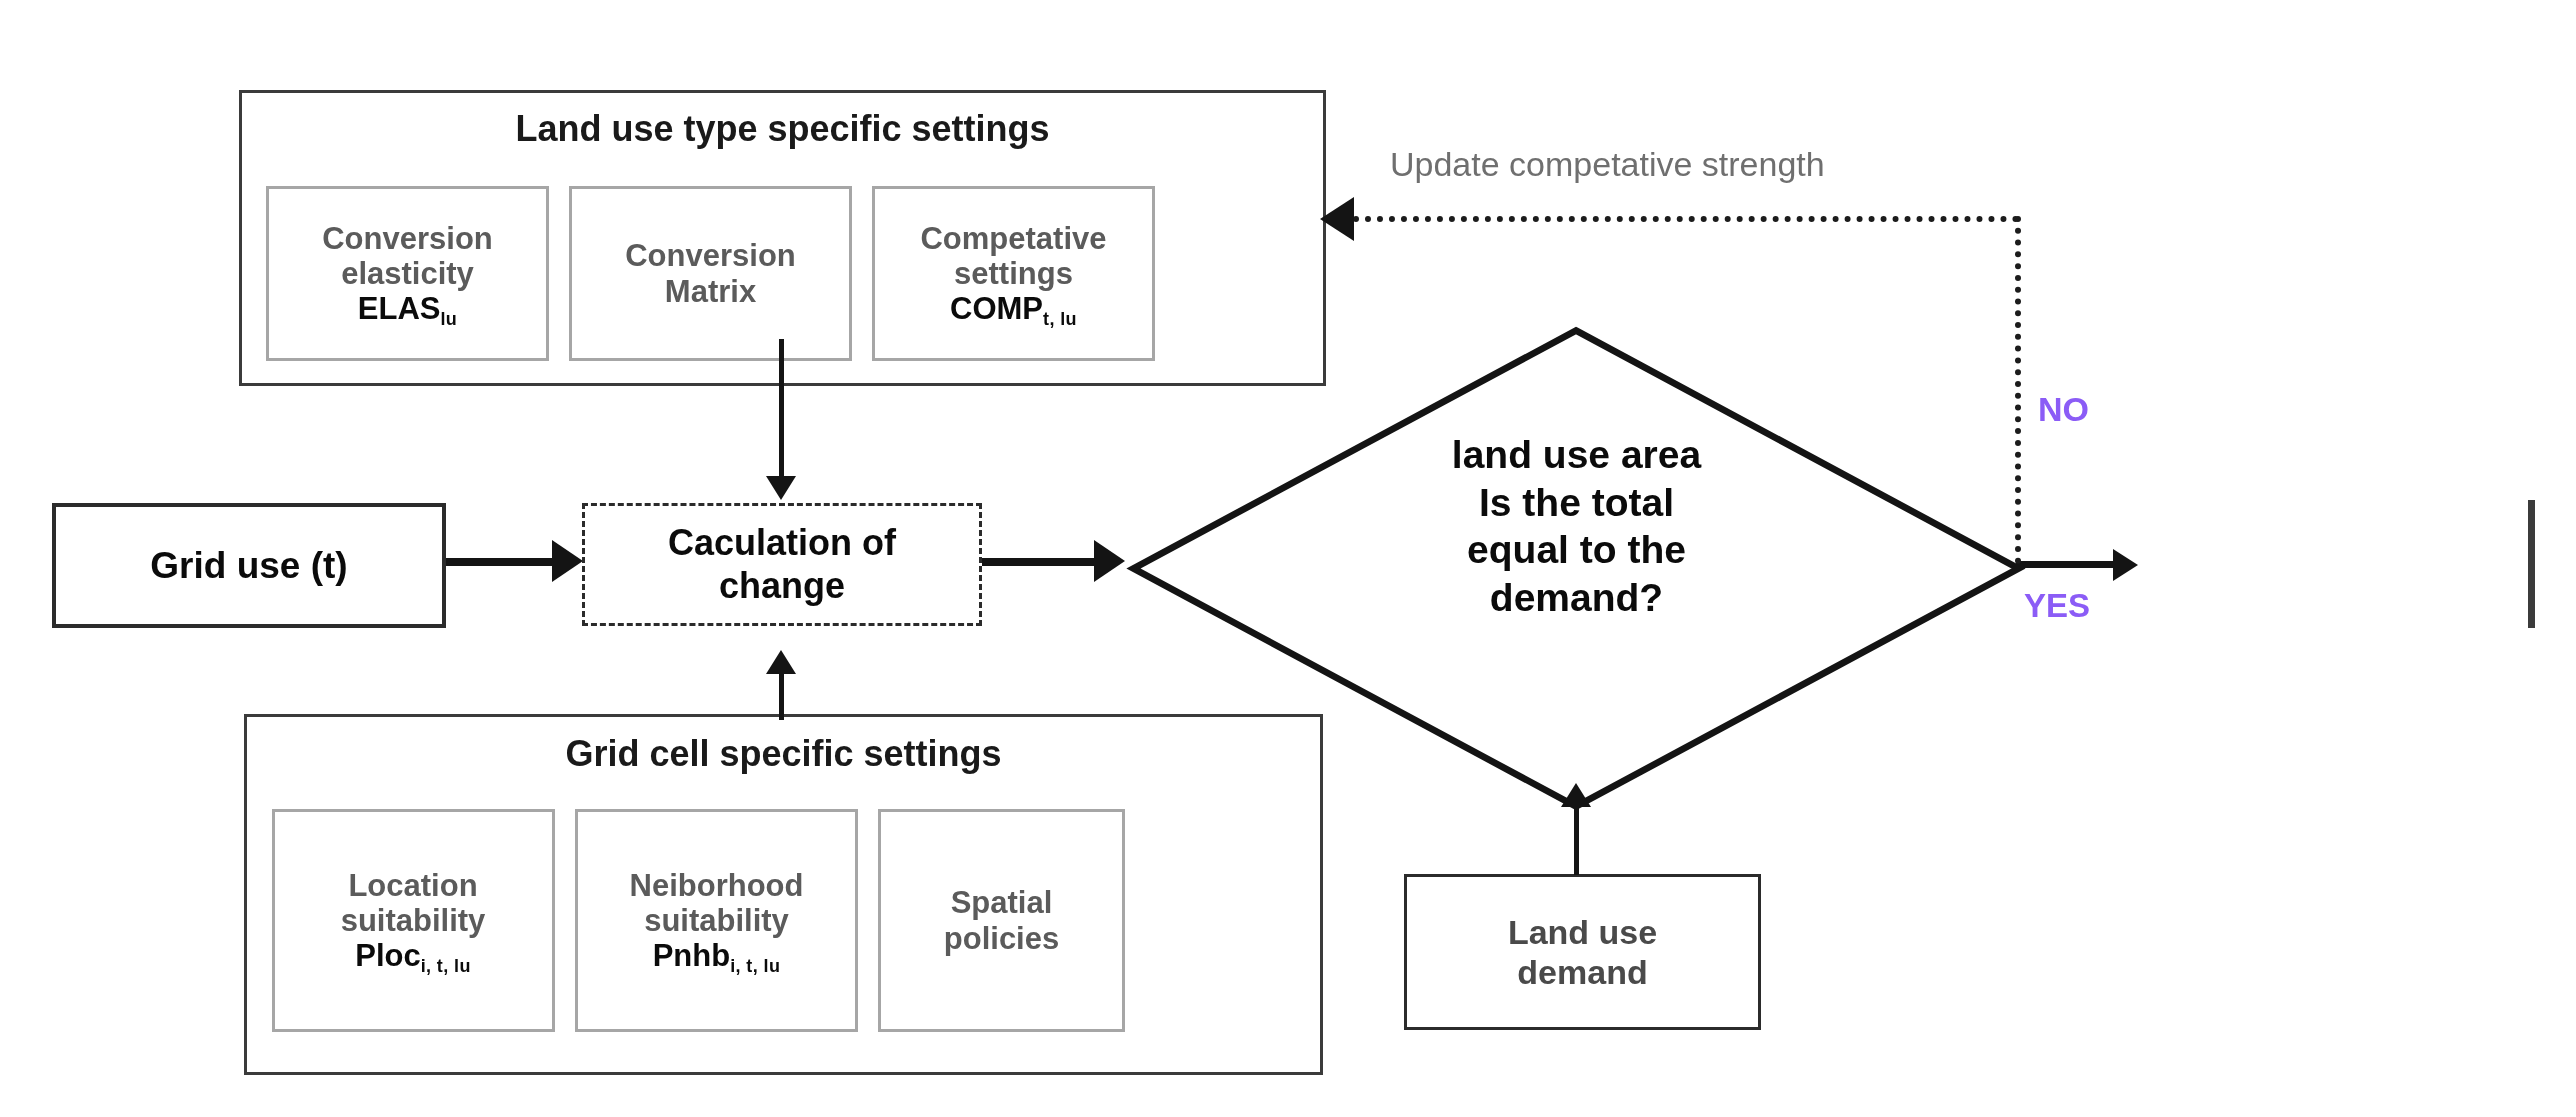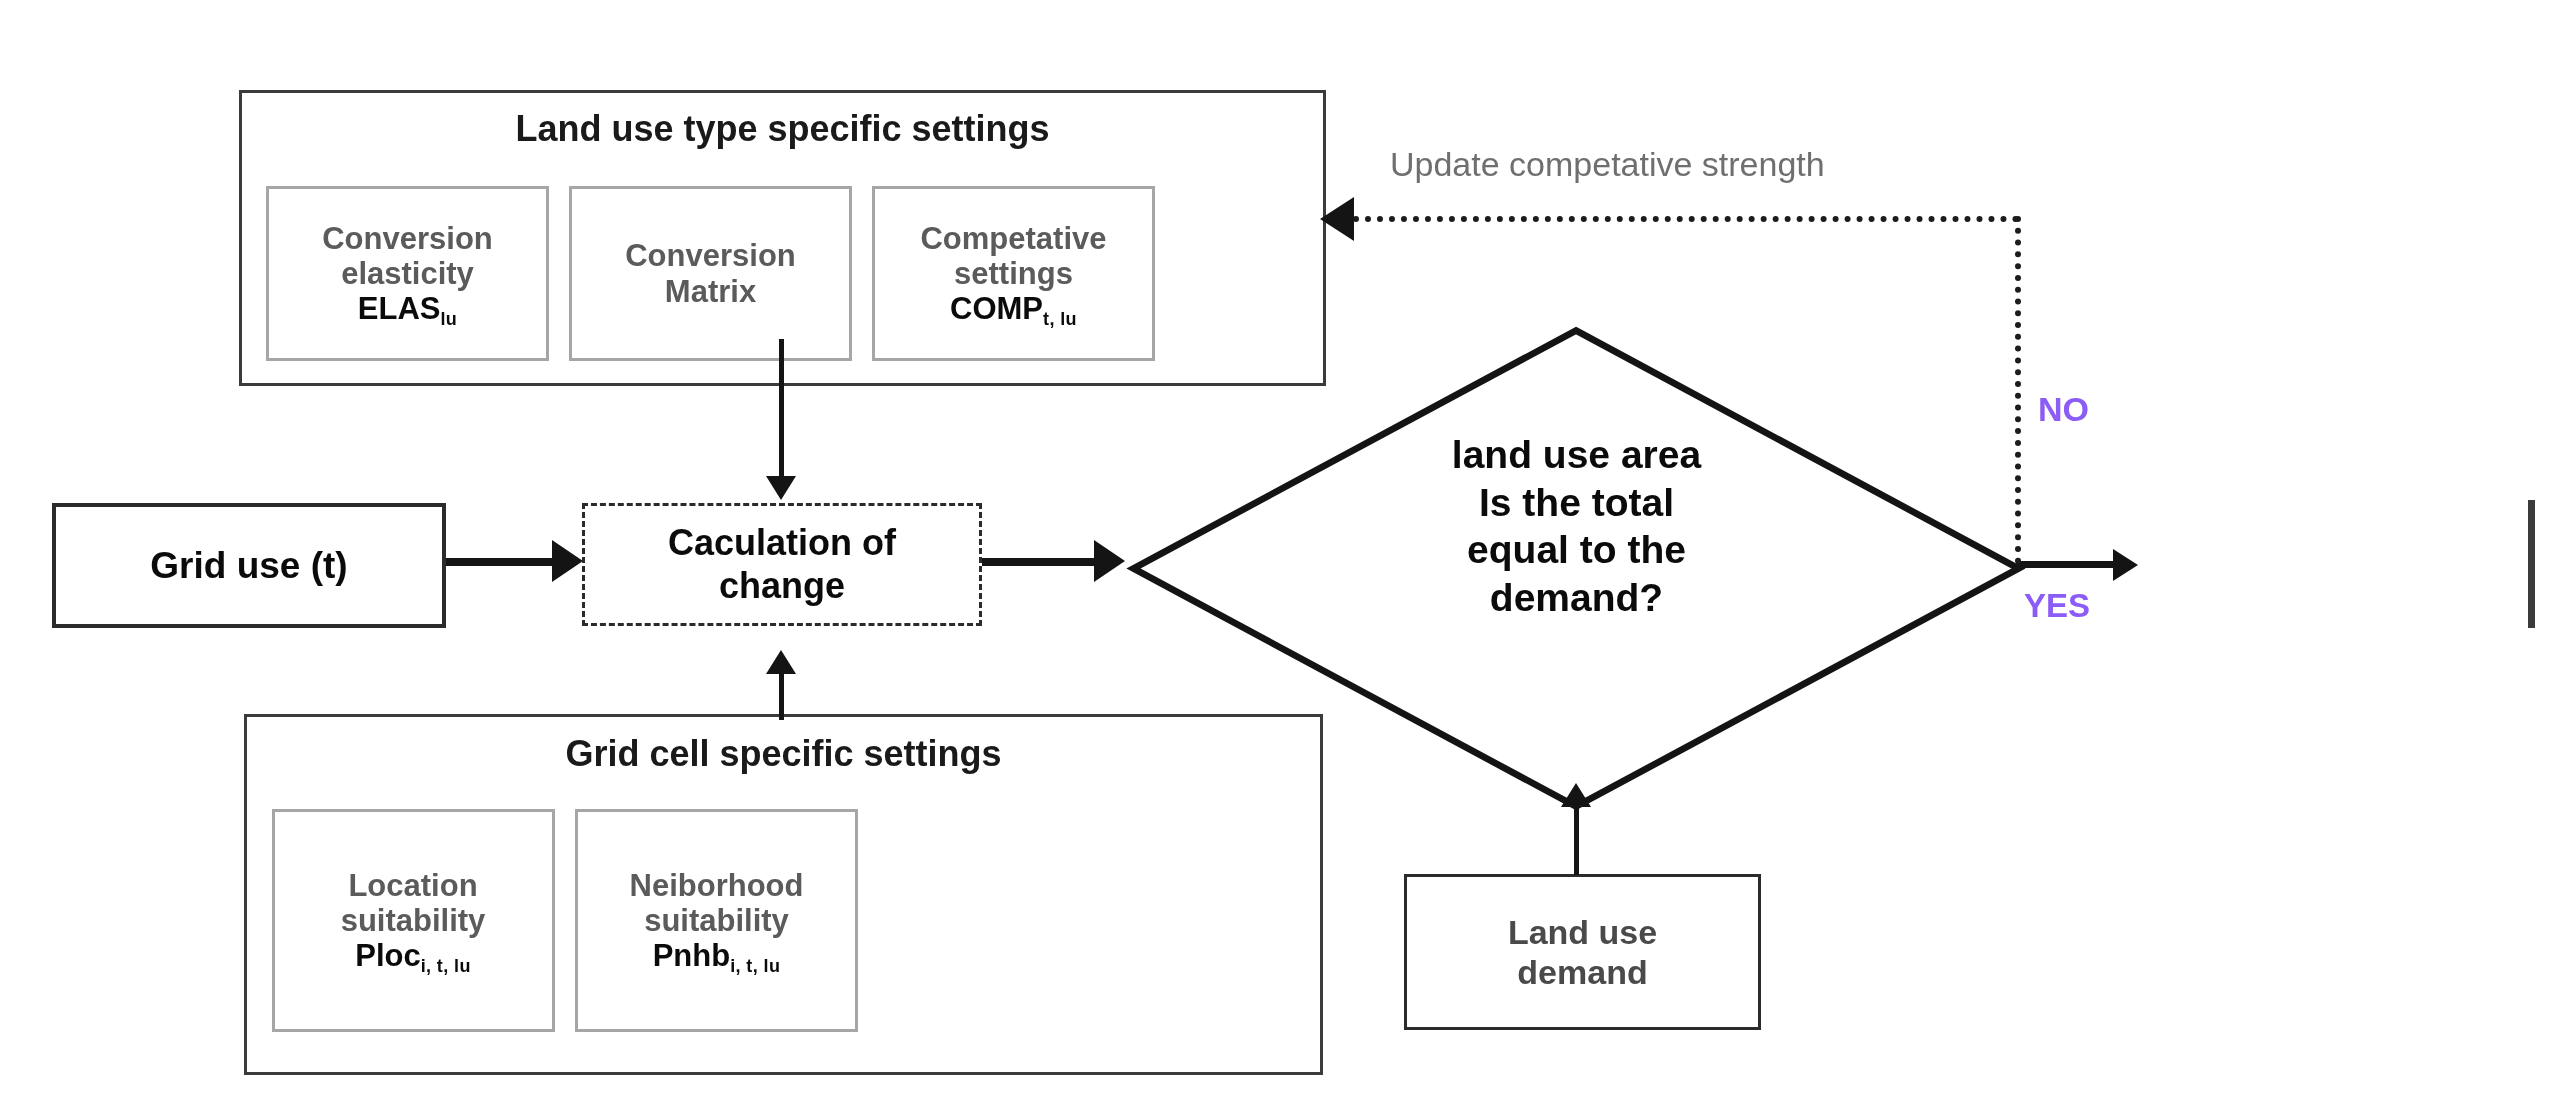--- a/index.html
+++ b/index.html
@@ -206,20 +206,26 @@
     </div>
 
     <div class="sub-box" style="left:328px; top:92px; width:283px; height:223px; font-size:31px;">
       <span class="inner-text">
         <span class="grayline">Neiborhood</span>
         <span class="grayline">suitability</span>
         <span class="blackline"><span>Pnhb</span><sub>i, t, lu</sub></span>
       </span>
     </div>
 
+    <div class="sub-box" style="left:631px; top:92px; width:247px; height:223px; font-size:31px;">
+      <span class="inner-text">
+        <span class="grayline">Spatial</span>
+        <span class="grayline">policies</span>
+      </span>
+    </div>
   </div>
 
   <div class="proc-box" style="left:52px; top:503px; width:394px; height:125px; font-size:37px;">
     <span>Grid use (t)</span>
   </div>
 
   <div class="hline" style="left:446px; top:558px; width:112px; height:8.2px;"></div>
   <div class="arrow-right" style="left:552px; top:540px;"></div>
 
   <div class="proc-box dashed" style="left:582px; top:503px; width:400px; height:123px; font-size:36px;">

